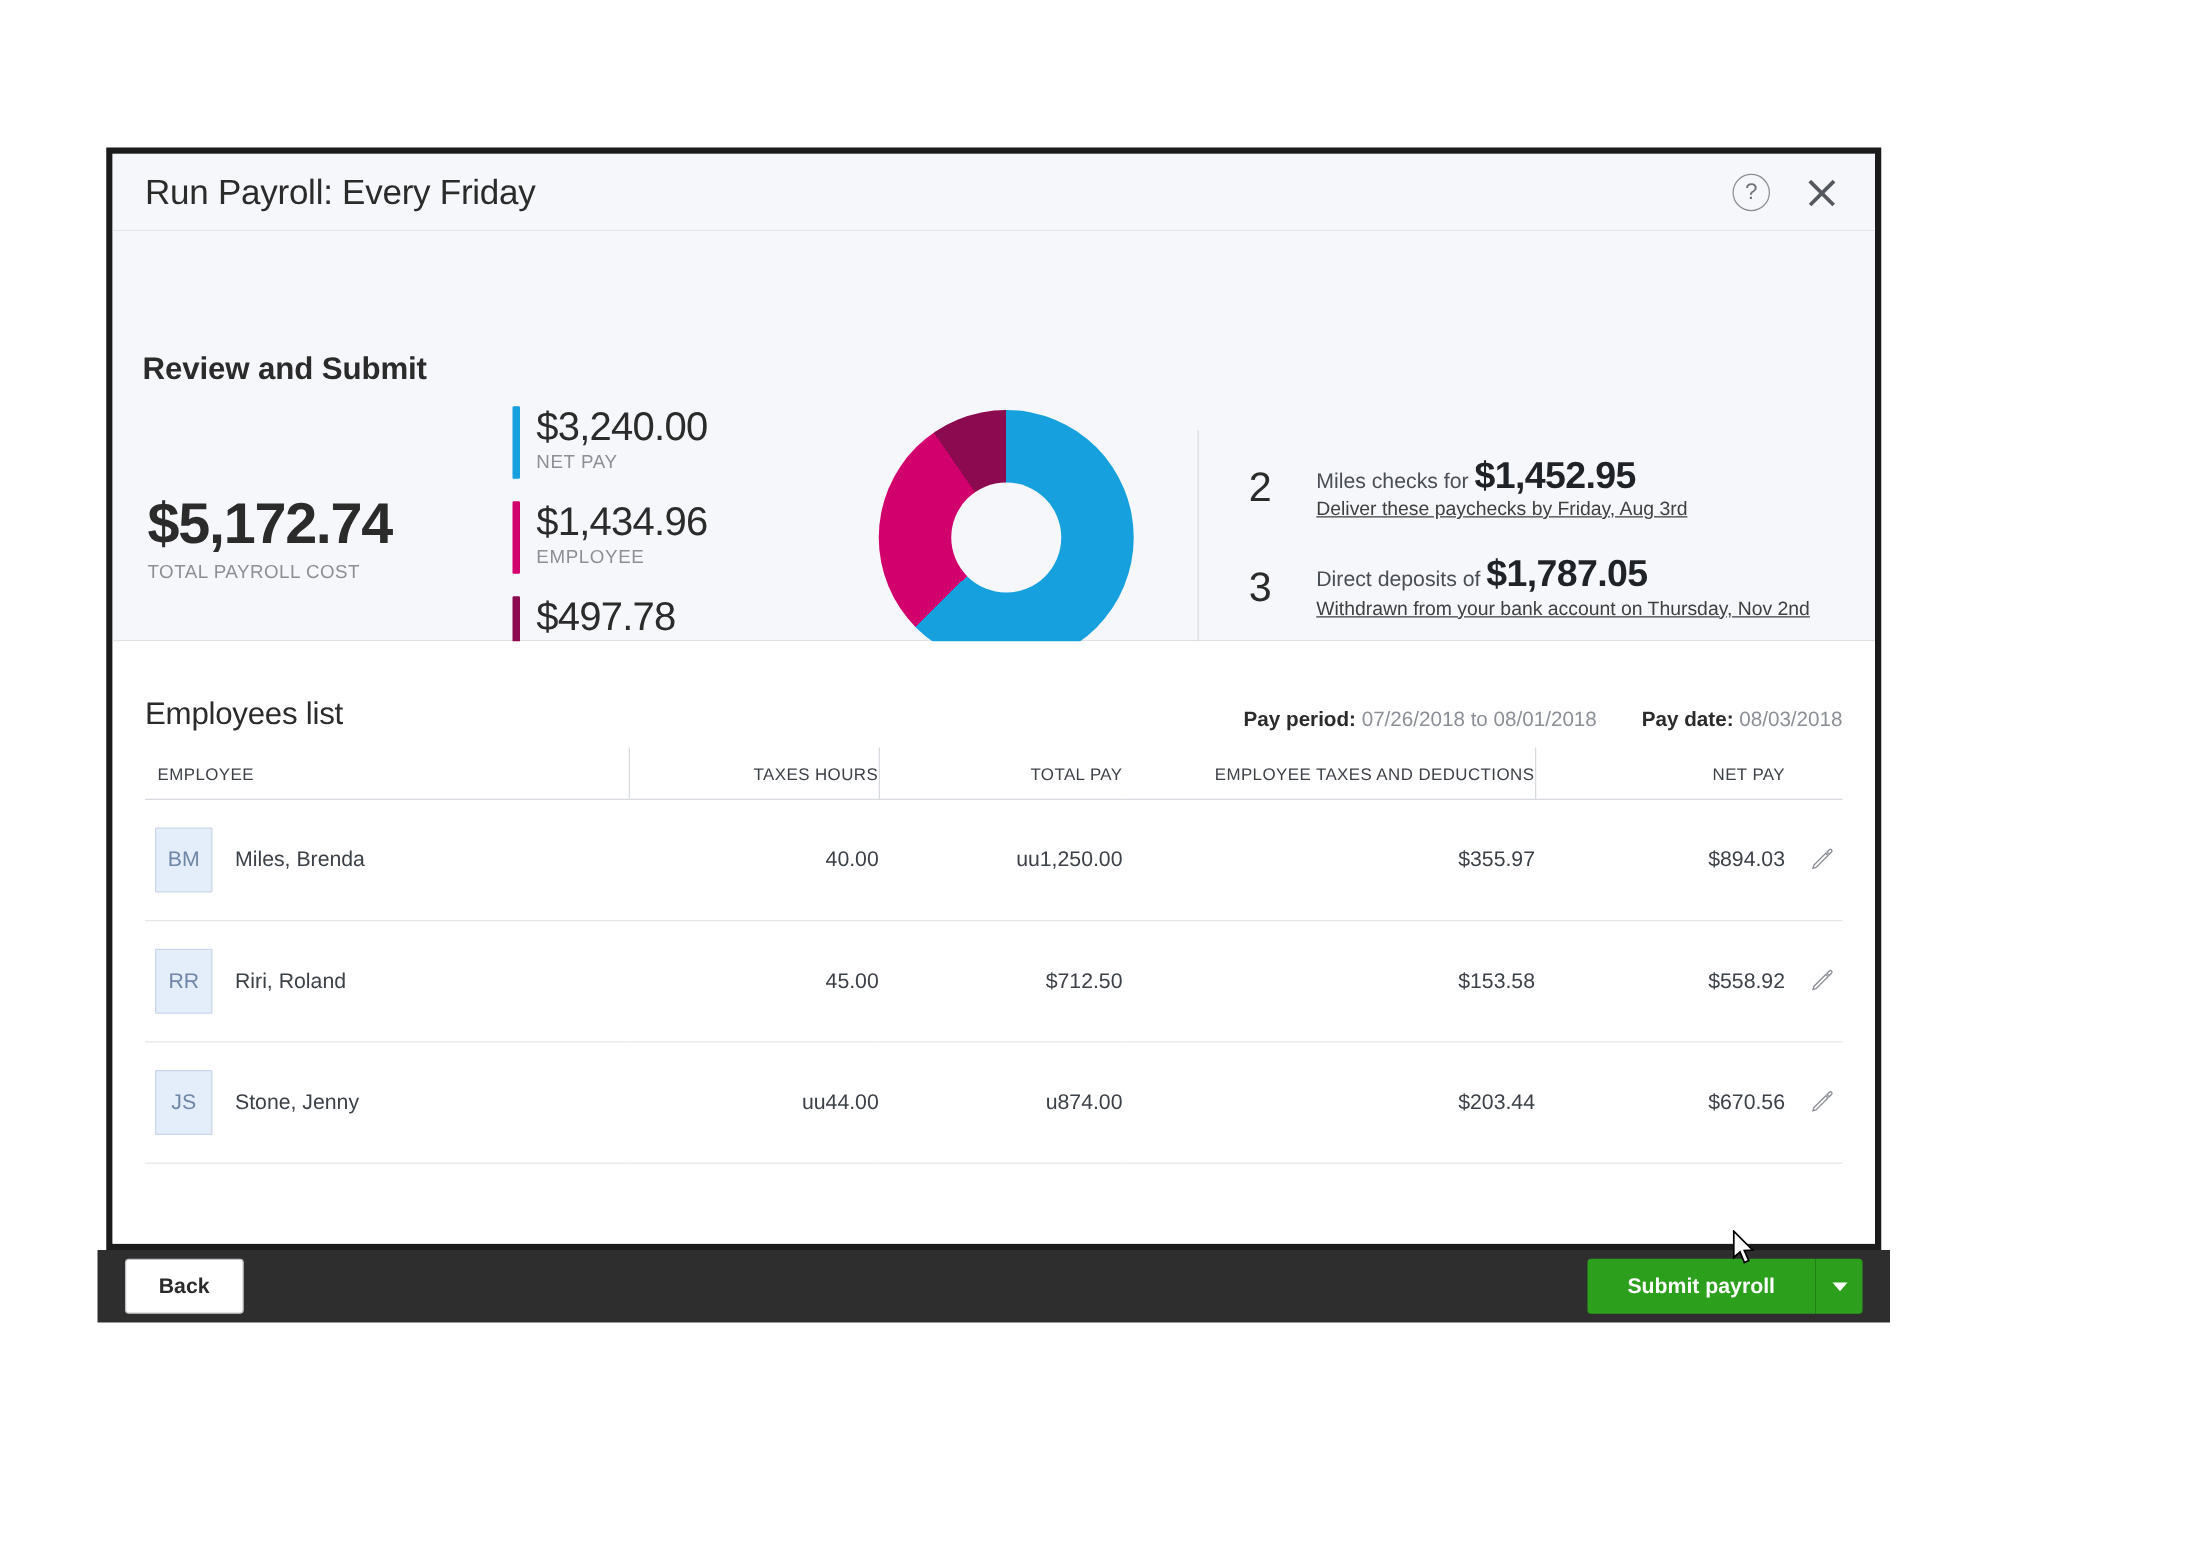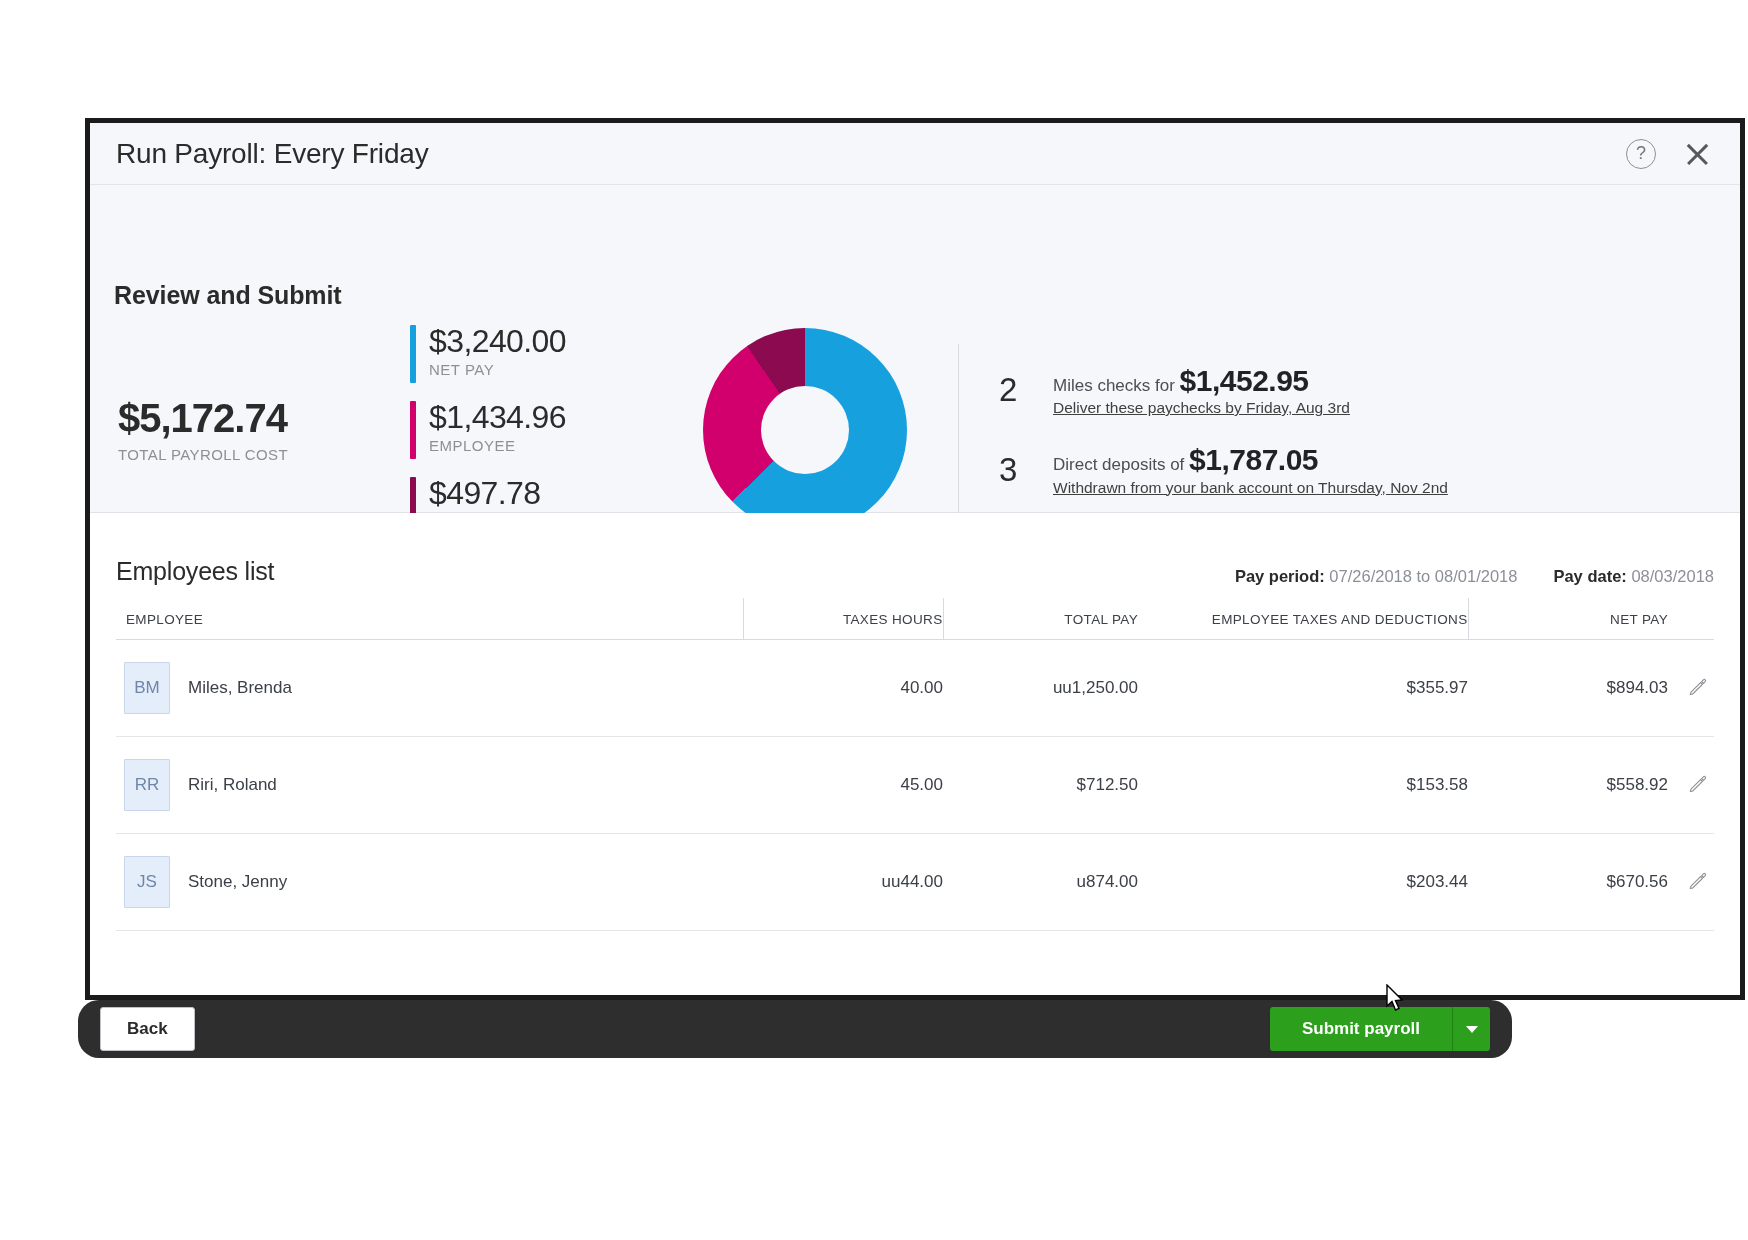--- a/index.html
+++ b/index.html
@@ -8,21 +8,21 @@
     background: #ffffff;
     font-family: "Liberation Sans", sans-serif;
     overflow: hidden;
   }
   .page { position: relative; width: 1748px; height: 1240px; background: #fff; }
 
   
   .modal {
     position: absolute;
     left: 85px; top: 118px;
-    width: 1660px; height: 882px;
+    width: 1420px; height: 882px;
     background: #ffffff;
     border: 5px solid #1b1b1b;
     display: flex; flex-direction: column;
     overflow: hidden;
   }
 
   
   .titlebar {
     height: 62px;
     background: #f6f7fa;
@@ -65,21 +65,21 @@
     font-size: 25px; color: #2b2b2b; font-weight: 700;
     letter-spacing: -0.1px;
   }
   .summary-inner {
     position: absolute; left: 0; right: 0; top: 140px;
     display: flex; align-items: center;
   }
 
   .total-block { width: 320px; padding-left: 28px; }
   .total-amount {
-    font-size: 40px; color: #2b2b2b; font-weight: 700; letter-spacing: -1px;
+    font-size: 46px; color: #2b2b2b; font-weight: 700; letter-spacing: -1px;
     line-height: 1;
   }
   .total-label {
     font-size: 15px; color: #8c9096; letter-spacing: 0.4px; margin-top: 8px;
   }
 
   .legend { width: 250px; }
   .legend-row { display: flex; margin-bottom: 18px; }
   .legend-row:last-child { margin-bottom: 0; }
   .legend-bar { width: 6px; border-radius: 1px; margin-right: 13px; flex: 0 0 auto; }
@@ -162,21 +162,20 @@
   .col-net { width: 200px; }
   .col-edit { width: 46px; }
 
   
   .footer {
     position: absolute; left: 78px; top: 1000px;
     width: 1434px; height: 58px;
     background: #2e2e2e;
     display: flex; align-items: center;
     padding: 0 22px;
-    border-radius: 21px;
   }
   .back-btn {
     background: #fff; color: #2b2b2b; font-size: 17px; font-weight: 700;
     border: 1px solid #bfc3c8; border-radius: 3px;
     padding: 11px 26px; cursor: pointer;
   }
   .footer-spacer { flex: 1 1 auto; }
   .submit-group { display: flex; align-items: stretch; }
   .submit-btn {
     background: #2ca01c; color: #fff; font-size: 17px; font-weight: 700;

